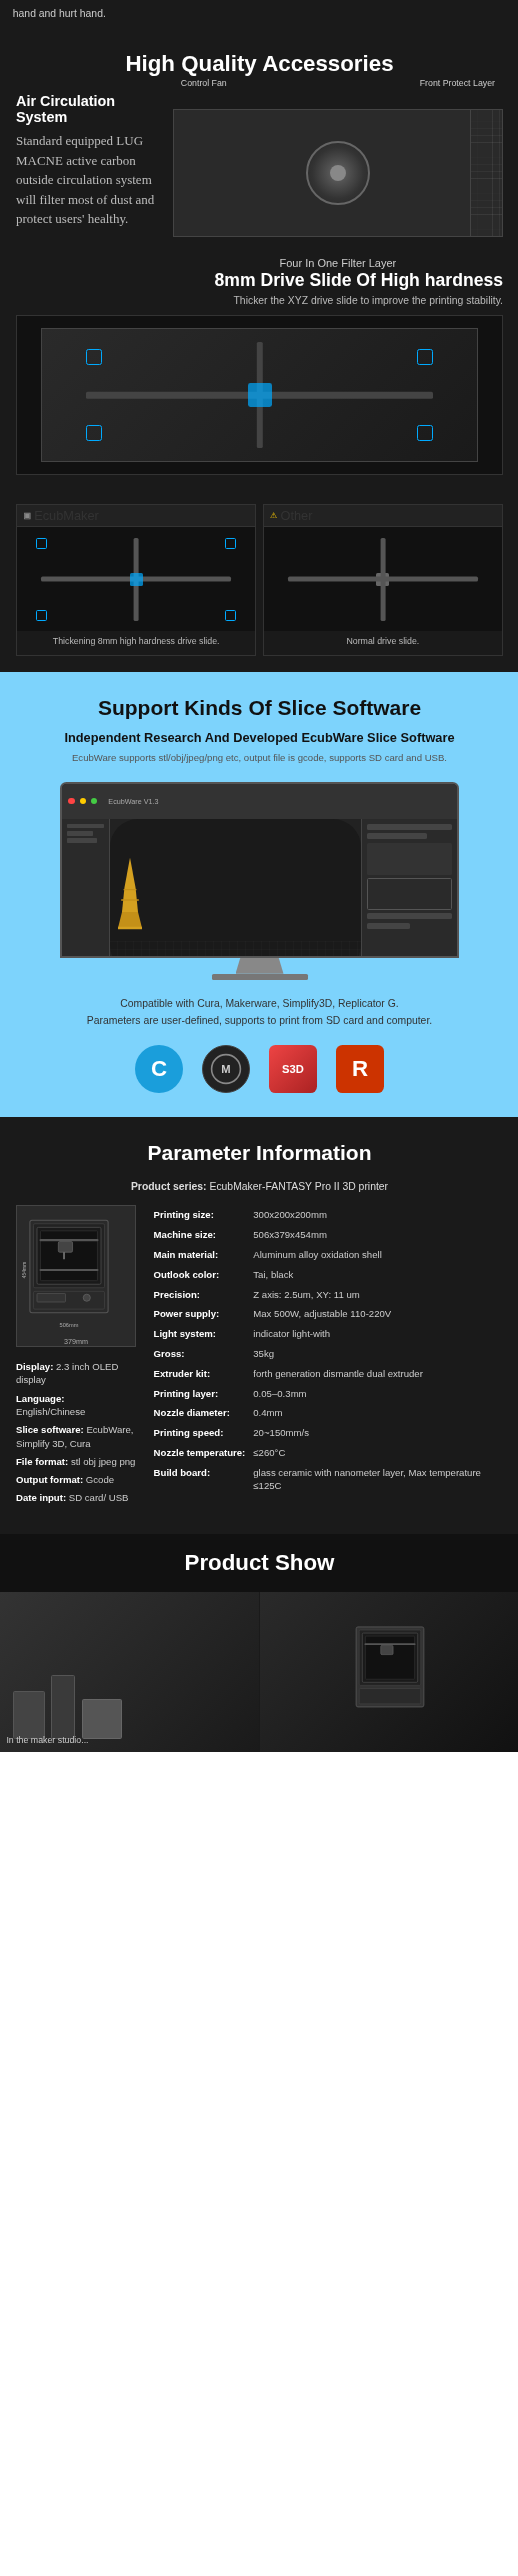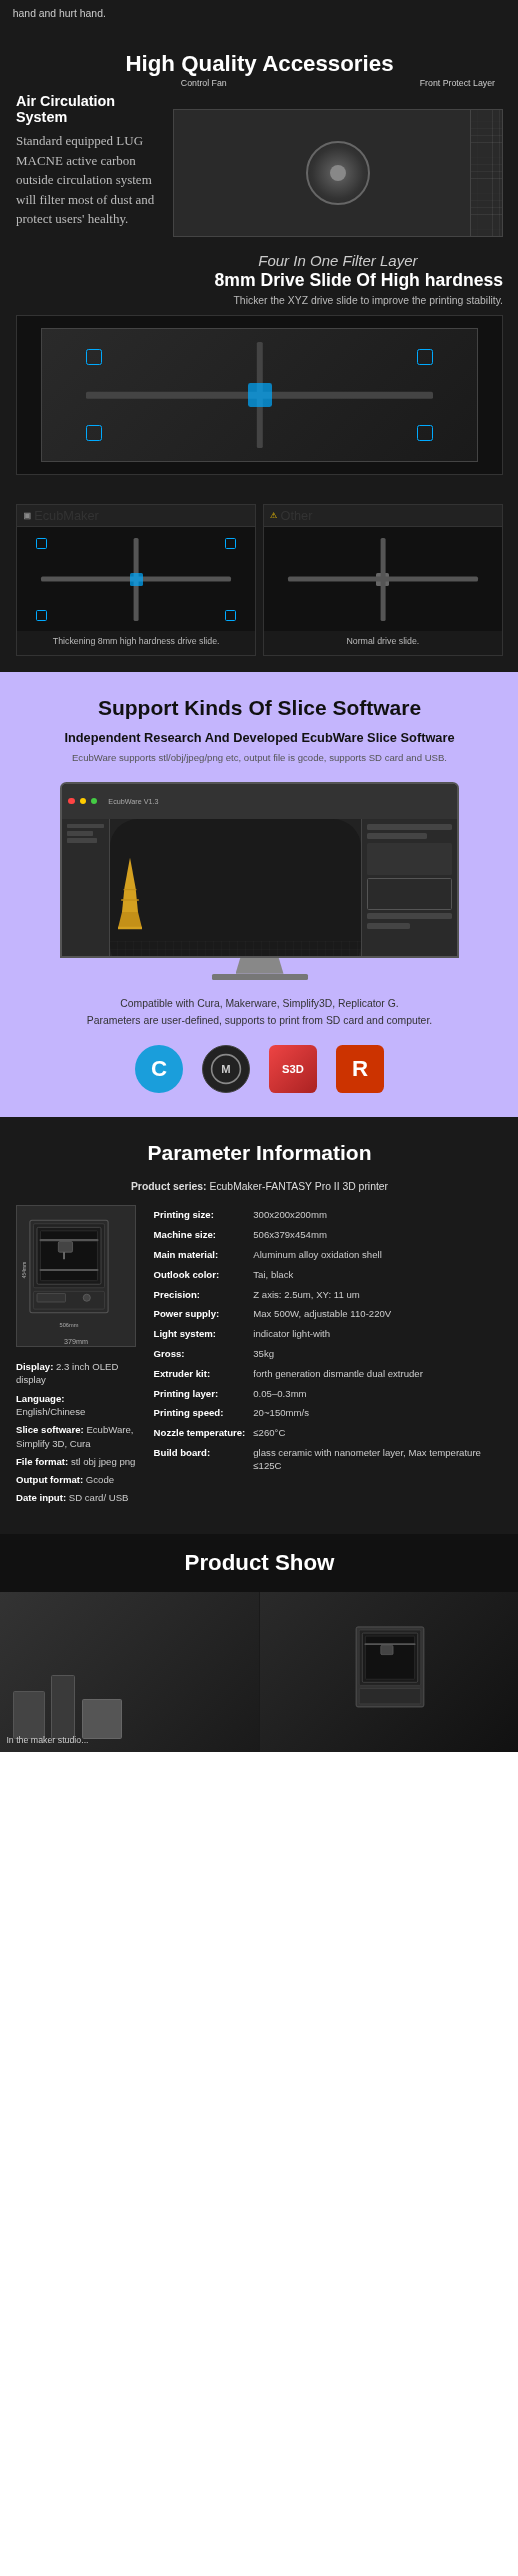--- a/index.html
+++ b/index.html
@@ -97,24 +97,23 @@
       top: -14.4px;
       right: 8px;
       font-size: 8.8px;
       color: #ccc;
     }
     .label-bottom {
       position: absolute;
       bottom: -14.4px;
       left: 50%;
       transform: translateX(-50%);
-      font-size: 15px;
+      font-size: 11px;
       color: #ccc;
       white-space: nowrap;
-      font-style: italic;
     }
     .fan-diagram-wrapper {
       position: relative;
       padding-top: 16px;
       padding-bottom: 17.6px;
     }
     .drive-header {
       text-align: right;
       color: #fff;
       margin-bottom: 9.6px;
@@ -262,21 +261,21 @@
       padding: 4.8px 6.4px;
       font-size: 8.8px;
       color: #bbb;
       text-align: center;
       background: #1a1a1a;
       min-height: 24px;
     }
 
     
     .slice-section {
-      background: #c4b5fd;
+      background: #7dd3fc;
       padding: 24px 16px;
       text-align: center;
     }
     .slice-section h2 {
       font-size: 21px;
       font-weight: bold;
       color: #111;
       margin-bottom: 9.6px;
     }
     .slice-section .subtitle {
@@ -813,20 +812,24 @@
             </tr>
             <tr>
               <td>Extruder kit:</td>
               <td>forth generation dismantle dual extruder</td>
             </tr>
             <tr>
               <td>Printing layer:</td>
               <td>0.05–0.3mm</td>
             </tr>
             <tr>
+              <td>Nozzle diameter:</td>
+              <td>0.4mm</td>
+            </tr>
+            <tr>
               <td>Printing speed:</td>
               <td>20~150mm/s</td>
             </tr>
             <tr>
               <td>Nozzle temperature:</td>
               <td>≤260°C</td>
             </tr>
             <tr>
               <td>Build board:</td>
               <td>glass ceramic with nanometer layer, Max temperature ≤125C</td>

